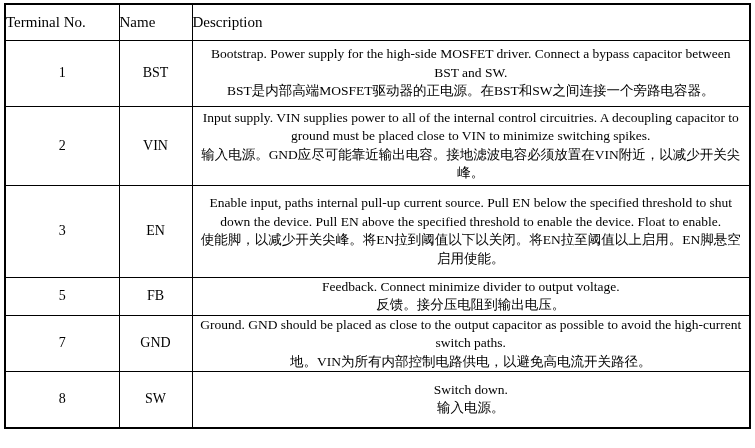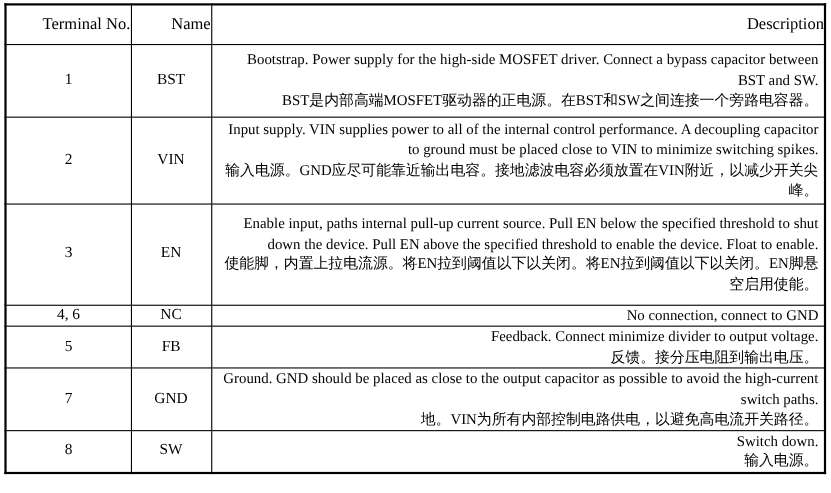--- a/index.html
+++ b/index.html
@@ -25,31 +25,31 @@
     overflow: hidden;
   }
   .term-table col.c-terminal { width: 114px; }
   .term-table col.c-name     { width: 73px;  }
   .term-table col.c-desc     { width: auto;  }
 
   .term-table thead tr { height: 36px; }
   .term-table th {
     font-weight: normal;
     font-size: 15px;
-    text-align: right;
+    text-align: left;
     padding: 0;
   }
   .term-table td.cell-terminal,
   .term-table td.cell-name {
     text-align: center;
     font-size: 14px;
     padding: 0 2px;
   }
   .term-table td.cell-desc {
-    text-align: right;
+    text-align: center;
     font-size: 13.5px;
     line-height: 18.5px;
     padding: 0 5px;
   }
   
   .term-table tbody tr:nth-child(1) { height: 66px; }
   .term-table tbody tr:nth-child(2) { height: 79px; }
   .term-table tbody tr:nth-child(3) { height: 92px; }
   .term-table tbody tr:nth-child(4) { height: 19px; }
   .term-table tbody tr:nth-child(5) { height: 37px; }
@@ -79,38 +79,30 @@
       <td class="cell-name">BST</td>
       <td class="cell-desc">
         <div>Bootstrap. Power supply for the high-side MOSFET driver. Connect a bypass capacitor between BST and SW.</div>
         <div>BST是内部高端MOSFET驱动器的正电源。在BST和SW之间连接一个旁路电容器。</div>
       </td>
     </tr>
     <tr>
       <td class="cell-terminal">2</td>
       <td class="cell-name">VIN</td>
       <td class="cell-desc">
-        <div>Input supply. VIN supplies power to all of the internal control performance. A decoupling capacitor to ground must be placed close to VIN to minimize switching spikes.</div>
+        <div>Input supply. VIN supplies power to all of the internal control circuitries. A decoupling capacitor to ground must be placed close to VIN to minimize switching spikes.</div>
         <div>输入电源。GND应尽可能靠近输出电容。接地滤波电容必须放置在VIN附近，以减少开关尖峰。</div>
       </td>
     </tr>
     <tr>
       <td class="cell-terminal">3</td>
       <td class="cell-name">EN</td>
       <td class="cell-desc">
         <div>Enable input, paths internal pull-up current source. Pull EN below the specified threshold to shut down the device. Pull EN above the specified threshold to enable the device. Float to enable.</div>
-        <div>使能脚，内置上拉电流源。将EN拉到阈值以下以关闭。将EN拉到阈值以下以关闭。EN脚悬空启用使能。</div>
-      </td>
-    </tr>
-    <tr>
-      <td class="cell-terminal">4, 6</td>
-      <td class="cell-name">NC</td>
-      <td class="cell-desc">
-        <div>No connection, connect to GND</div>
-        <div></div>
+        <div>使能脚，以减少开关尖峰。将EN拉到阈值以下以关闭。将EN拉至阈值以上启用。EN脚悬空启用使能。</div>
       </td>
     </tr>
     <tr>
       <td class="cell-terminal">5</td>
       <td class="cell-name">FB</td>
       <td class="cell-desc">
         <div>Feedback. Connect minimize divider to output voltage.</div>
         <div>反馈。接分压电阻到输出电压。</div>
       </td>
     </tr>

